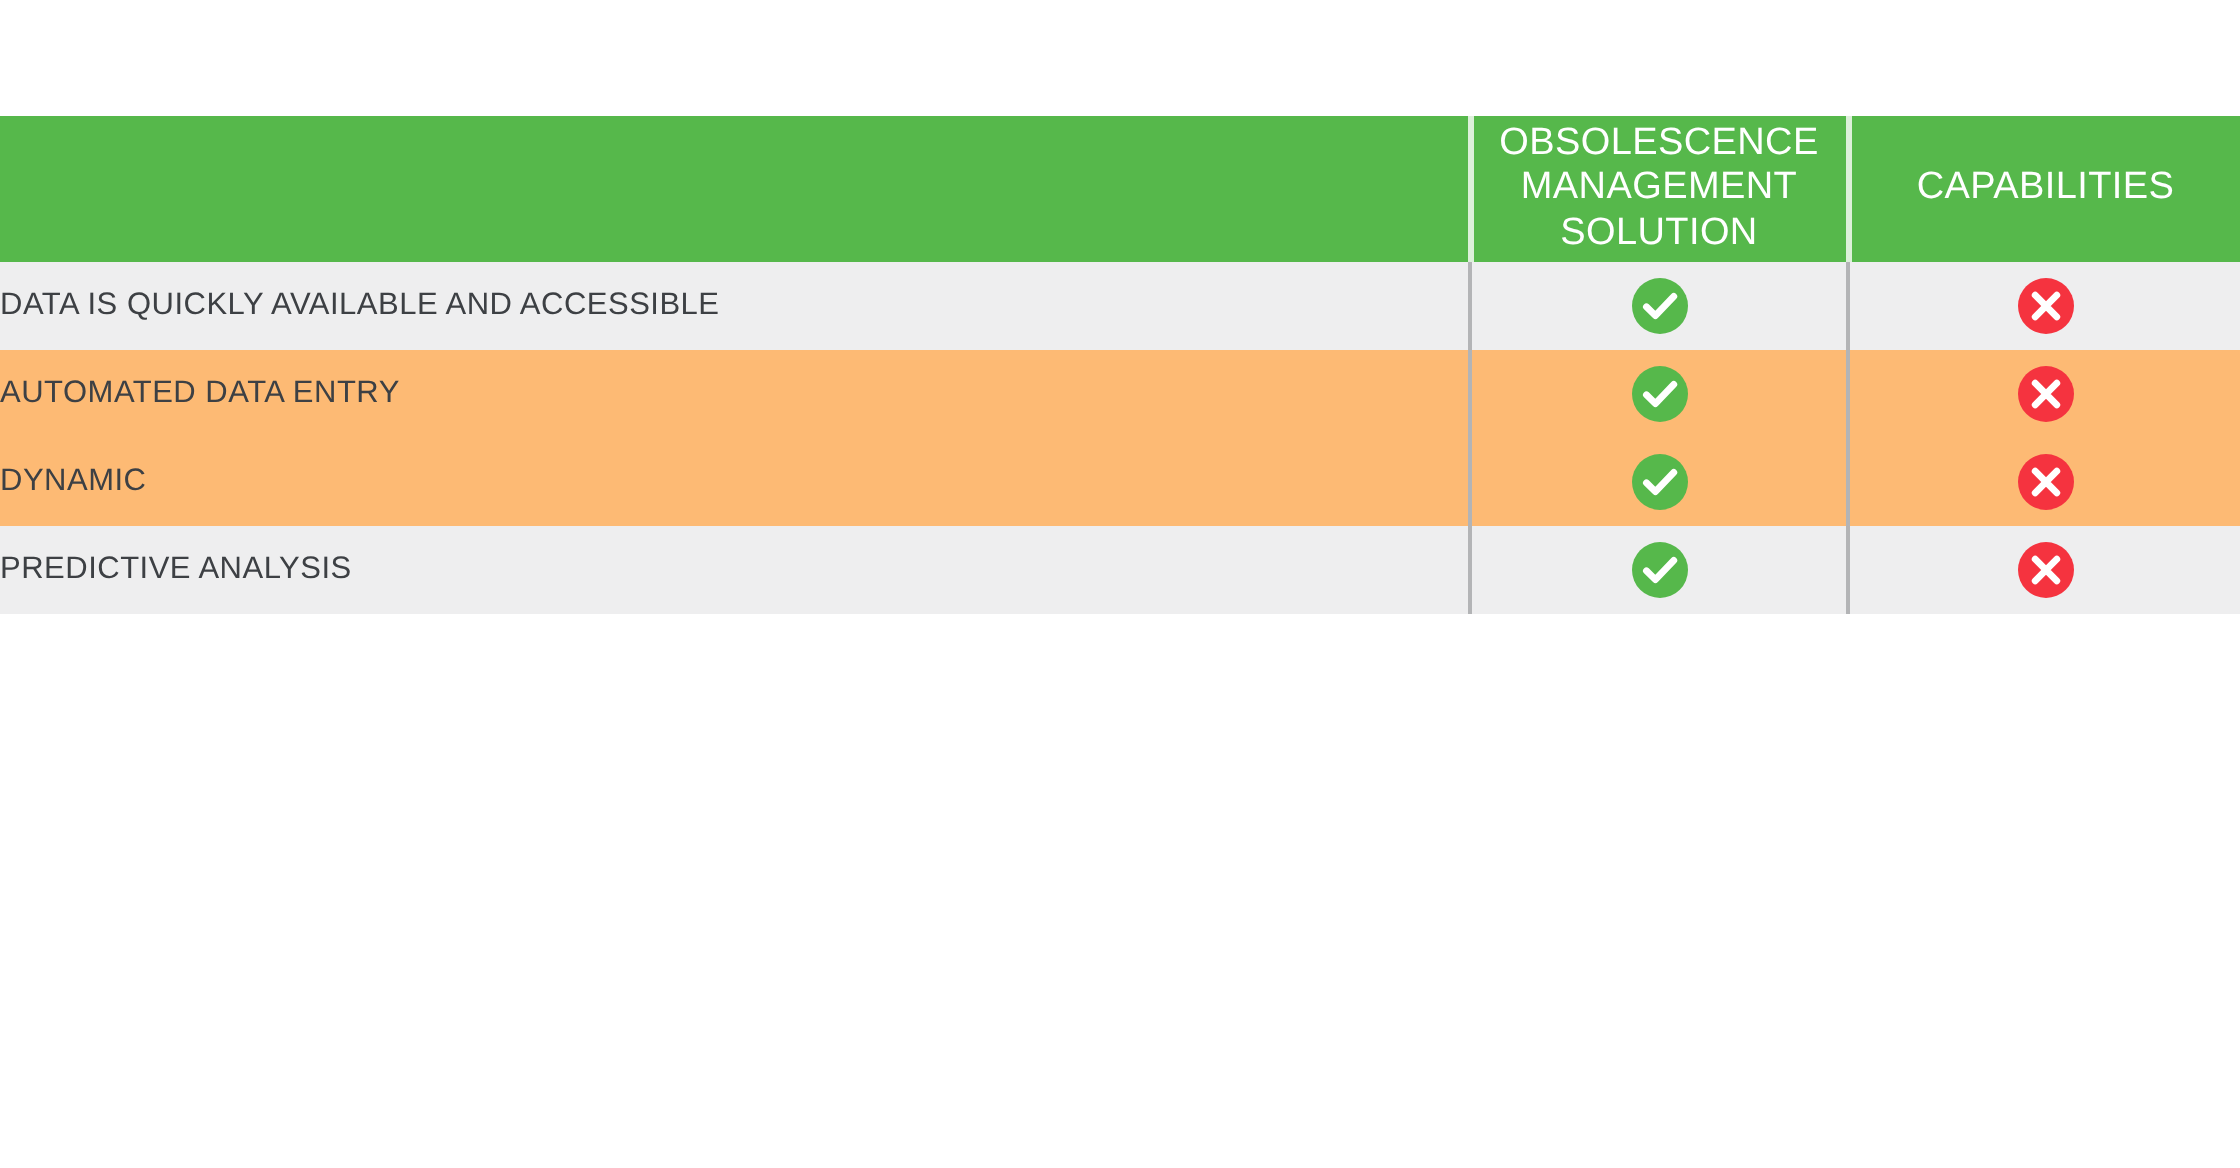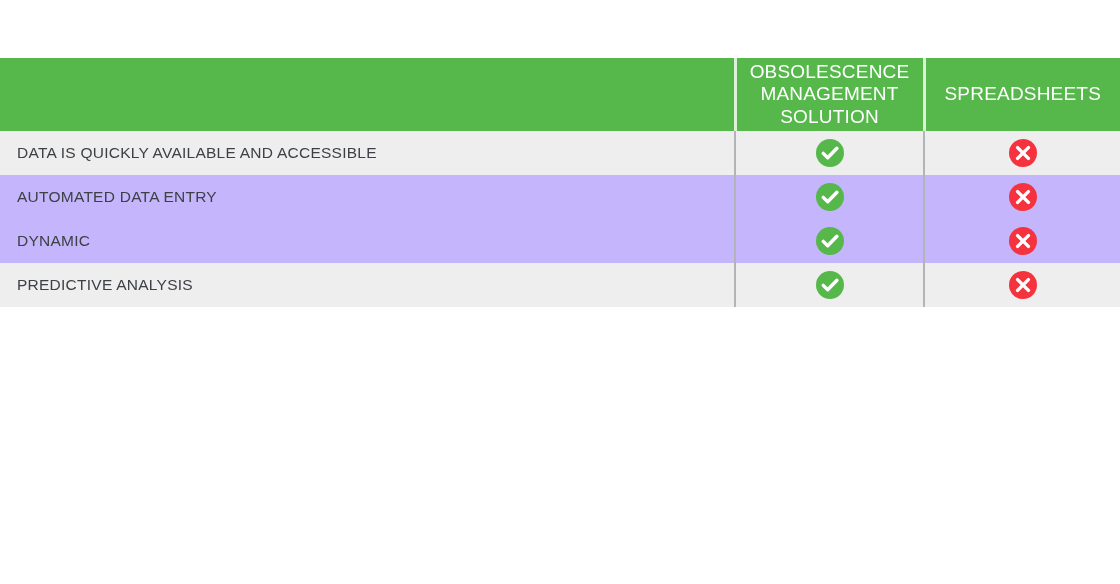--- a/index.html
+++ b/index.html
@@ -51,35 +51,34 @@
   thead th.head-feature {
     text-align: left;
   }
   thead th.head-col {
     border-left: 3px solid #ddf0da;
   }
 
   
   tbody tr {
     height: 44px;
-    background: #c4b5fd;
+    background: #fdba74;
   }
   tbody tr.shaded {
     background: #eeeeef;
   }
 
   tbody td {
     padding: 0;
     margin: 0;
     height: 44px;
     vertical-align: middle;
   }
 
   td.cell-feature {
-    padding-left: 17px;
     color: #3d4044;
     font-size: 15.5px;
     letter-spacing: 0.25px;
     white-space: nowrap;
   }
 
   td.cell-mark {
     text-align: center;
     border-left: 2px solid #b3b4b6;
   }
@@ -110,21 +109,21 @@
     </colgroup>
     <thead>
       <tr>
         <th class="head-feature"></th>
         <th class="head-col">
           <span>OBSOLESCENCE</span><br>
           <span>MANAGEMENT</span><br>
           <span>SOLUTION</span>
         </th>
         <th class="head-col">
-          <span>SPREADSHEETS</span>
+          <span>CAPABILITIES</span>
         </th>
       </tr>
     </thead>
     <tbody id="table-body">
         <tr class="shaded">
           <td class="cell-feature">DATA IS QUICKLY AVAILABLE AND ACCESSIBLE</td>
           <td class="cell-mark"><span class="mark"><svg viewBox="0 0 30 30">
                 <circle cx="15" cy="15" r="14" fill="#56b84b"></circle>
                 <path d="M8.2 15.4 L12.7 19.8 L21.9 10.2" fill="none" stroke="#ffffff" stroke-width="3.4" stroke-linecap="round" stroke-linejoin="round"></path>
               </svg></span></td>

